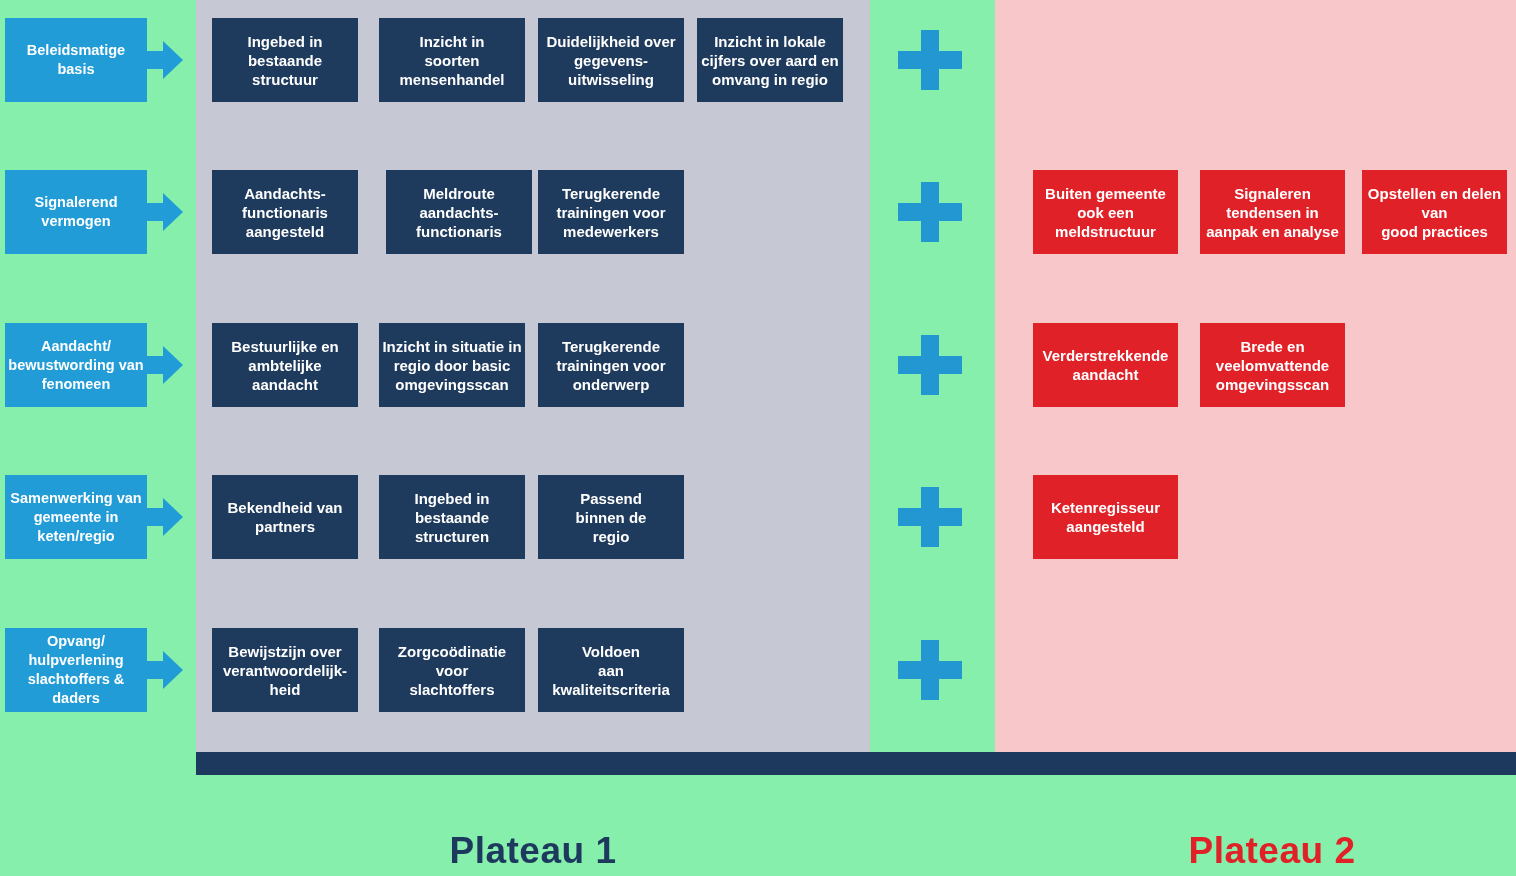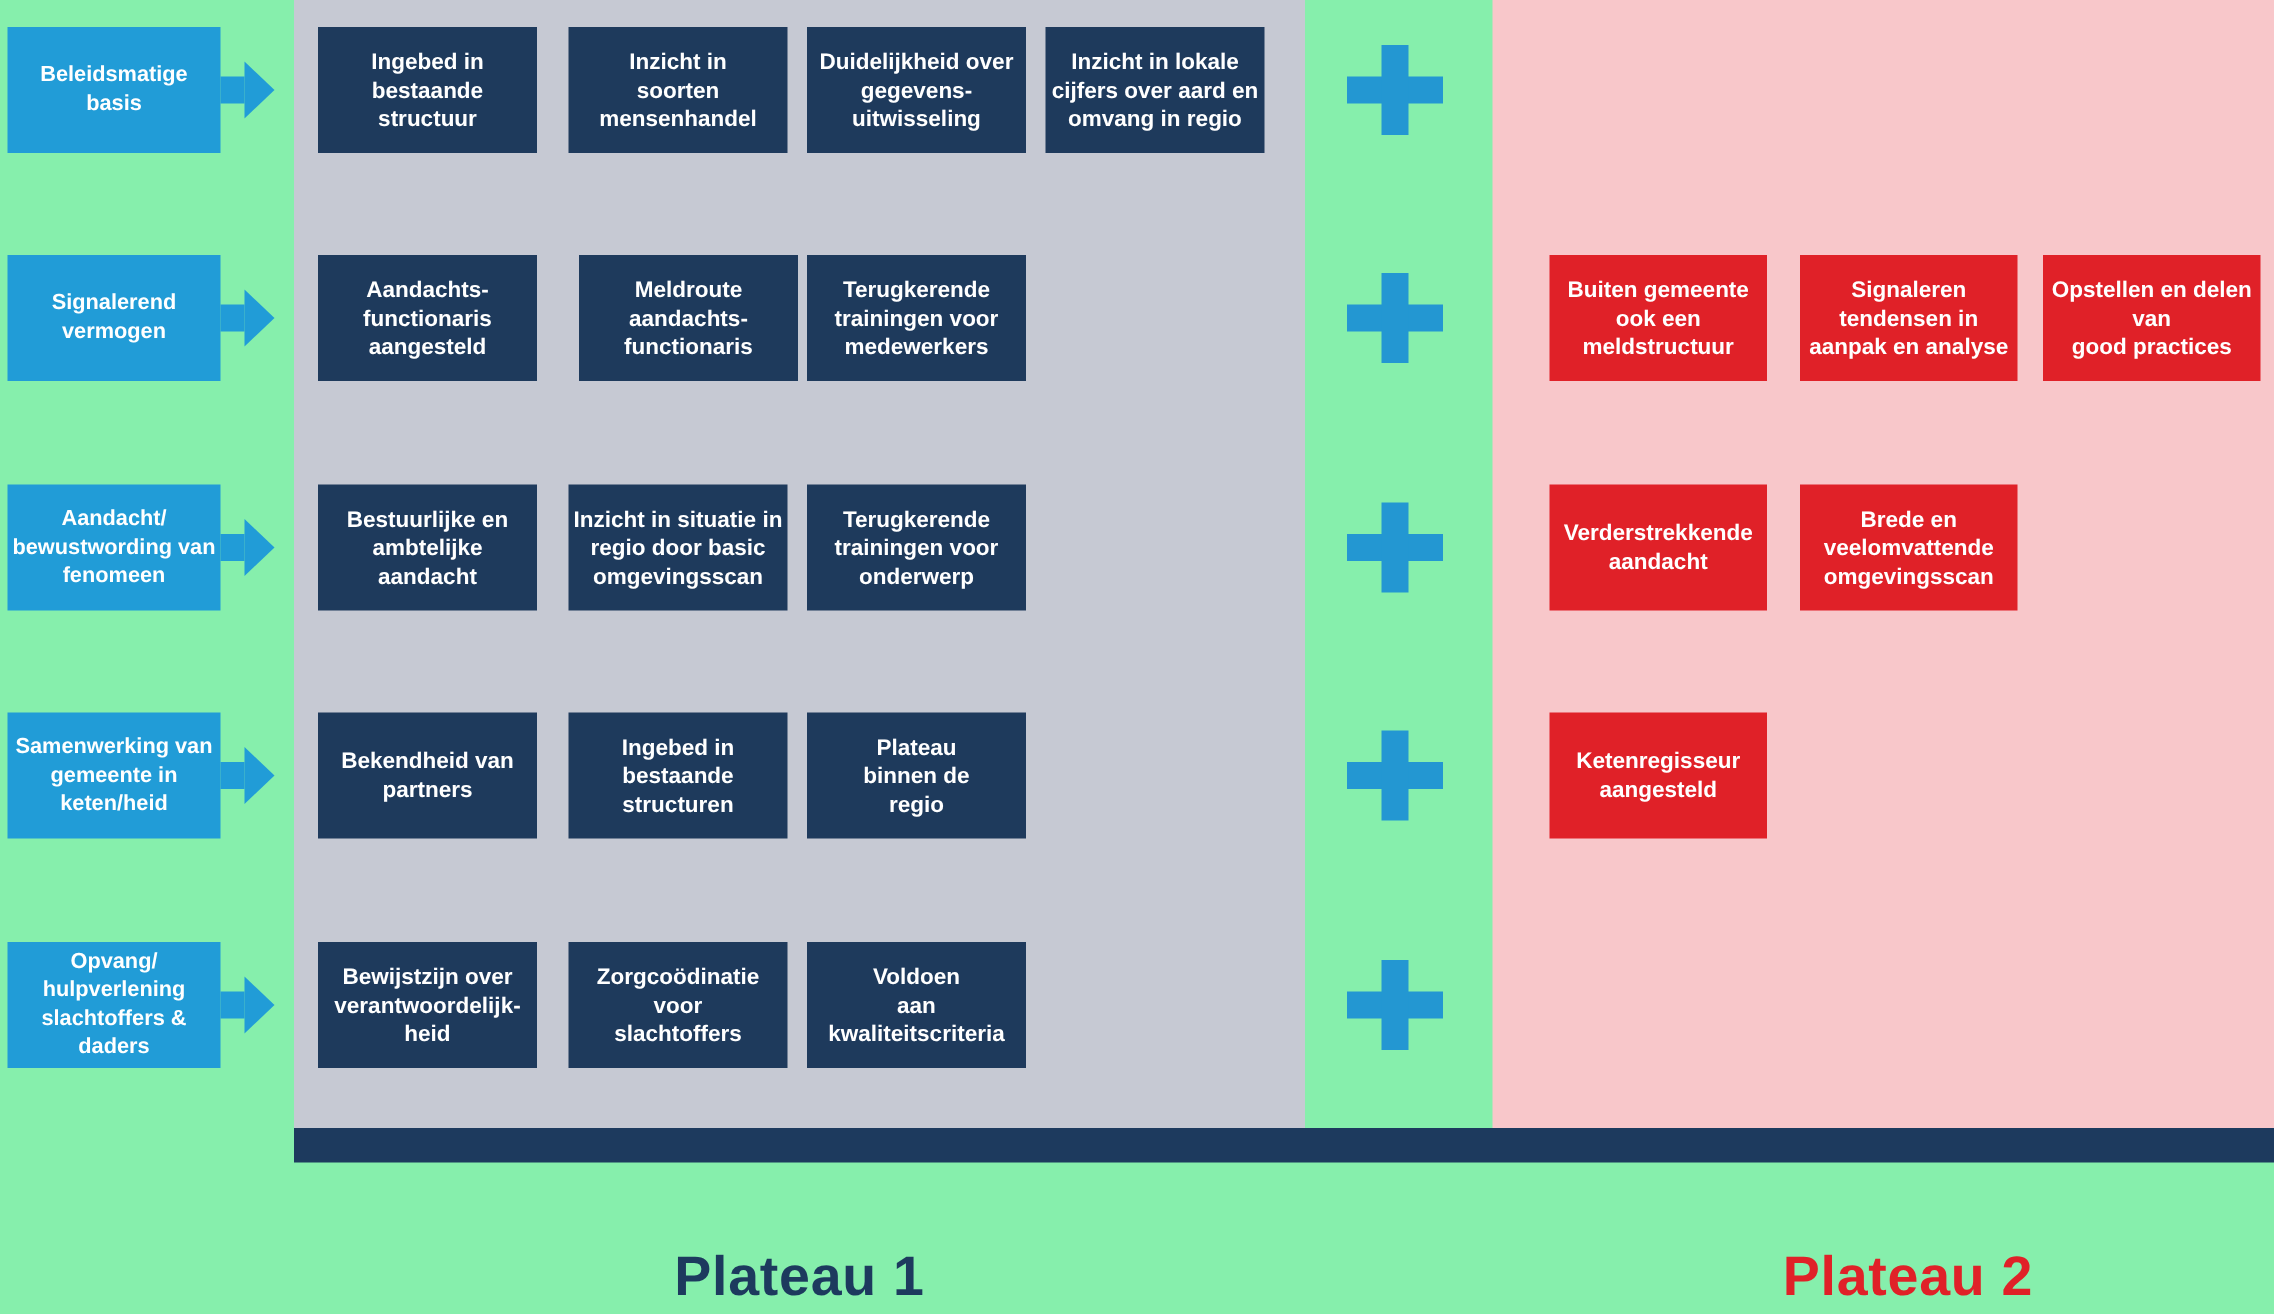--- a/index.html
+++ b/index.html
@@ -119,29 +119,29 @@
       <div class="v"></div>
     </div>
   <div class="box red" style="left:1033px;top:323px">Verderstrekkende
 aandacht</div>
   <div class="box red" style="left:1200px;top:323px">Brede en
 veelomvattende
 omgevingsscan</div>
 
   <div class="rowlabel" style="top:475px">Samenwerking van
 gemeente in
-keten/heid</div>
+keten/regio</div>
   <div class="arrow-stem" style="top:508px"></div>
   <div class="arrow-head" style="top:498px"></div>
   <div class="box navy" style="left:212px;top:475px">Bekendheid van
 partners</div>
   <div class="box navy" style="left:379px;top:475px">Ingebed in
 bestaande
 structuren</div>
-  <div class="box navy" style="left:538px;top:475px">Plateau
+  <div class="box navy" style="left:538px;top:475px">Passend
 binnen de
 regio</div>
   <div class="plus" style="top:487px">
       <div class="h"></div>
       <div class="v"></div>
     </div>
   <div class="box red" style="left:1033px;top:475px">Ketenregisseur
 aangesteld</div>
 
   <div class="rowlabel" style="top:628px">Opvang/

